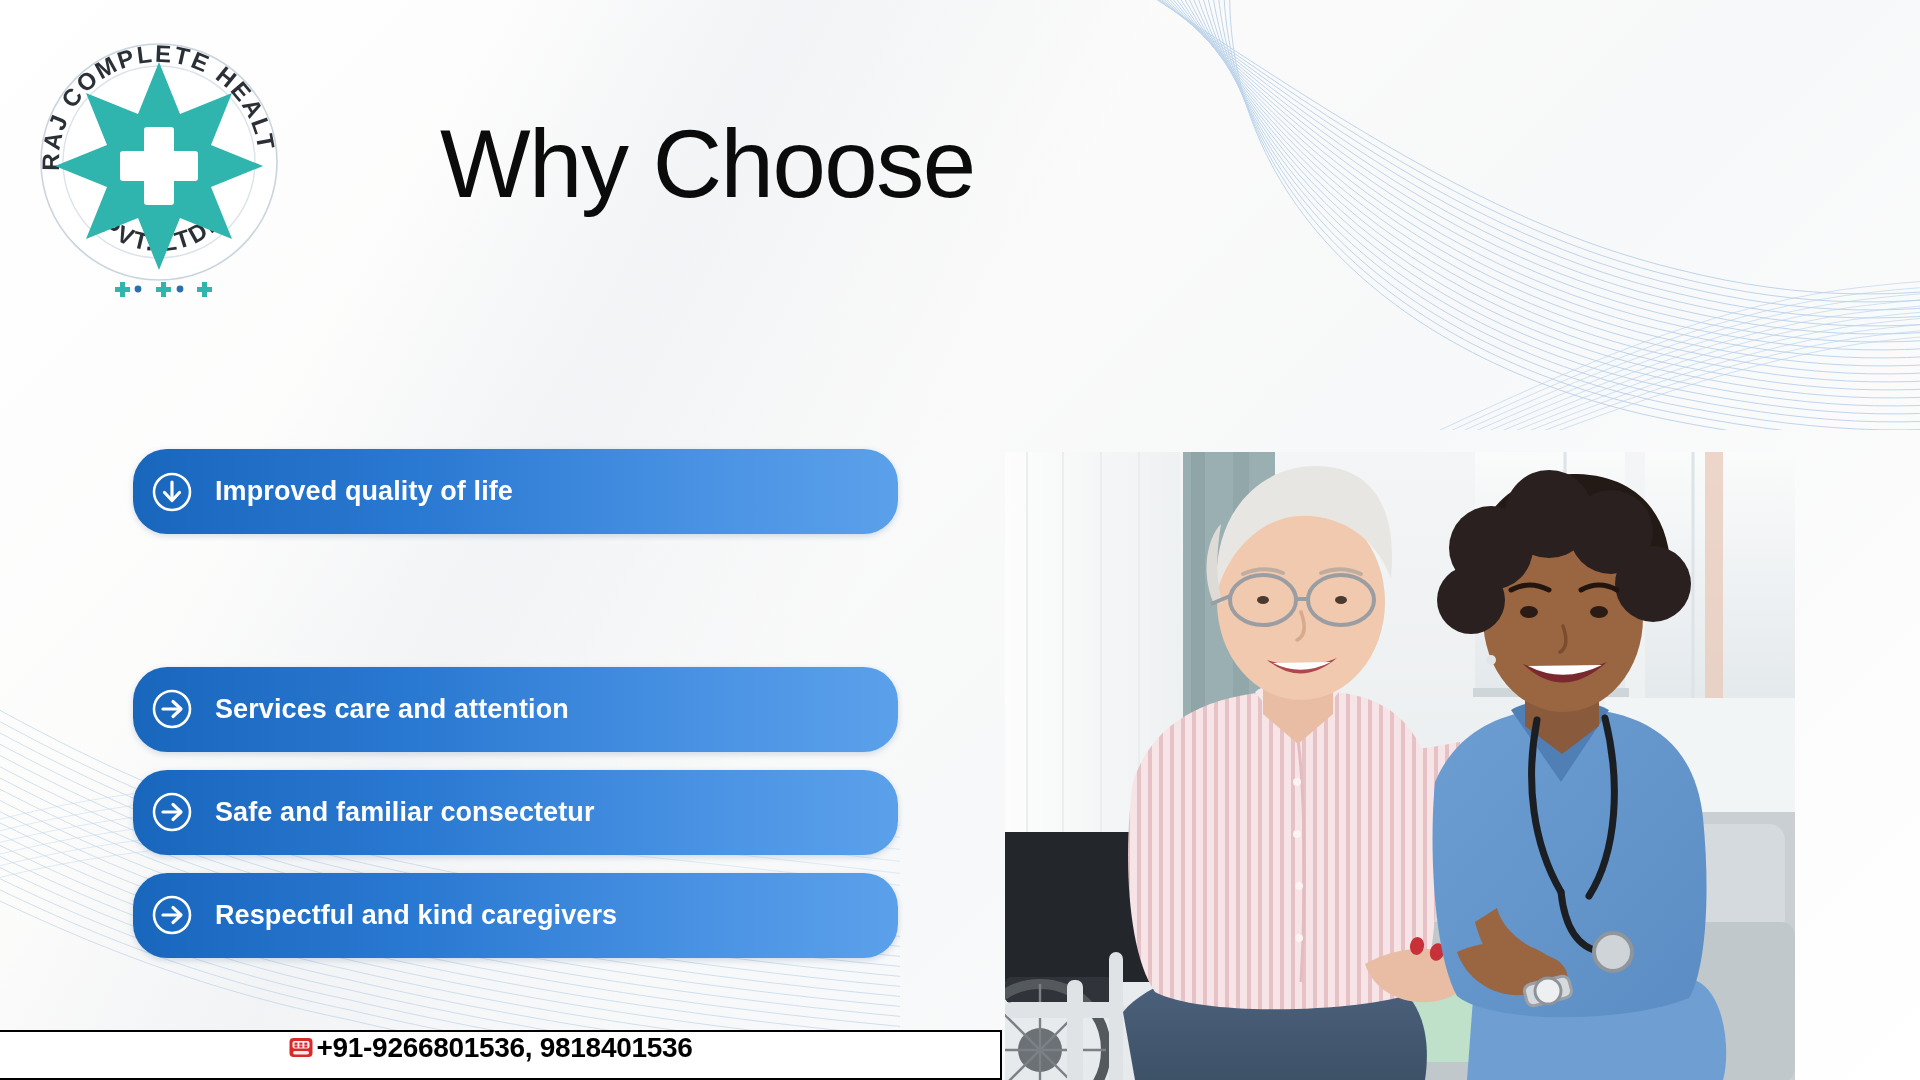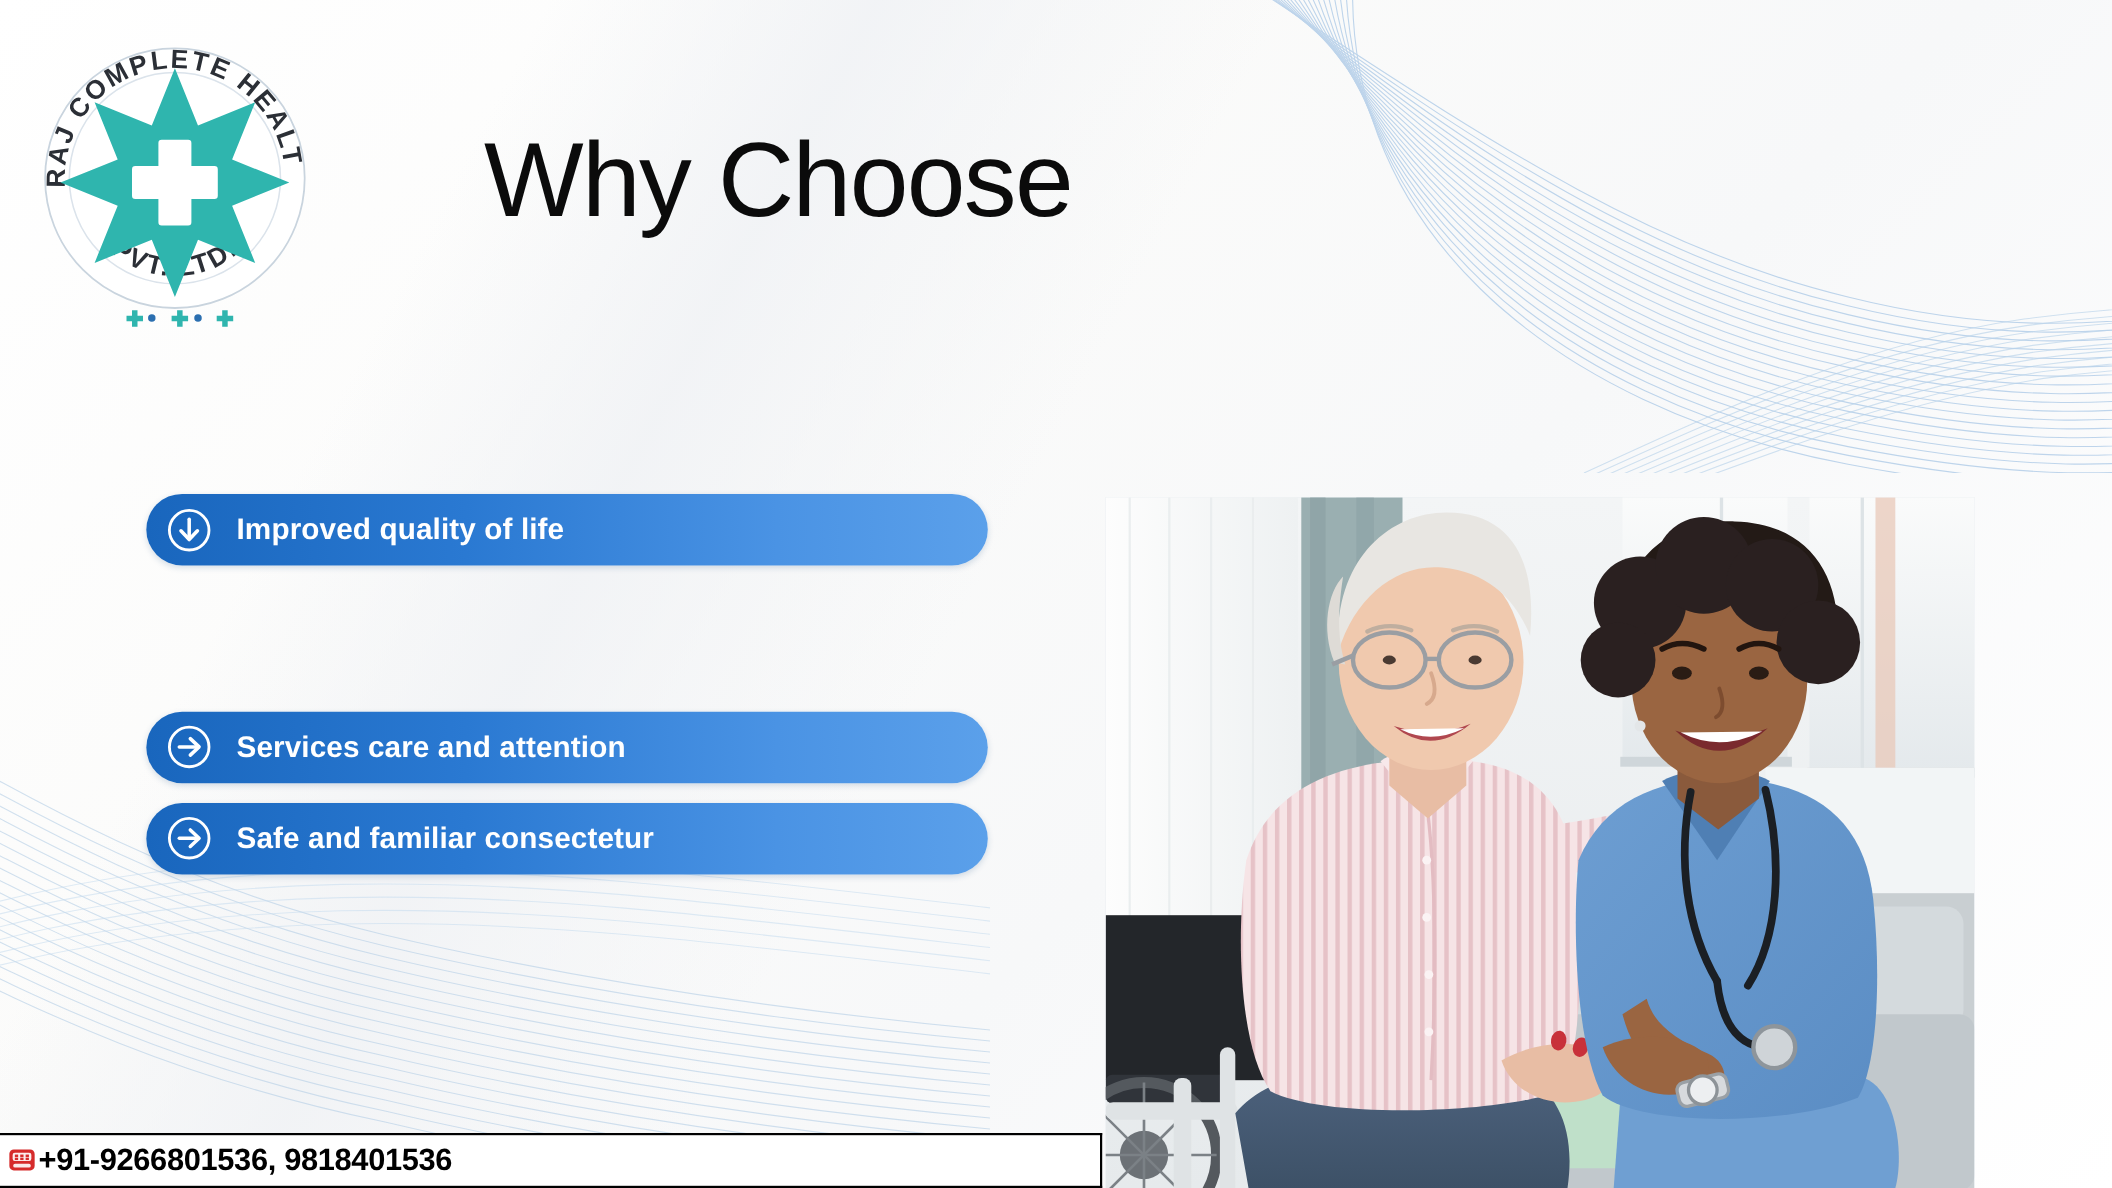--- a/index.html
+++ b/index.html
@@ -49,21 +49,21 @@
 
   
   #cards {
     position:absolute; left:133px; top:449px; width:765px;
   }
   .card { margin-bottom:18px; }
   .card.expanded { margin-bottom:26px; }
   .card-head {
     position:relative;
     display:flex; align-items:center;
-    height:65px;
+    height:85px;
     border-radius:34px;
     background:linear-gradient(90deg,#1966bd 0%,#2a79d2 38%,#4a93e4 75%,#5ba0ea 100%);
     box-shadow:0 2px 6px rgba(20,70,130,.18);
     padding-left:18px;
   }
   .card-icon {
     flex:0 0 auto;
     width:42px; height:42px;
     margin-right:22px;
     display:block;
@@ -102,20 +102,21 @@
   
   #footer {
     position:absolute;
     left:0; top:1030px;
     width:1002px; height:50px;
     background:#ffffff;
     border:2px solid #000000;
     border-left:none;
     display:flex; align-items:center;
     padding-left:6px;
+    flex-direction:column;
   }
   .f-item { display:flex; align-items:center; }
   .f-icon { width:28px; height:28px; flex:0 0 auto; display:block; }
   .f-text {
     font-size:28px; font-weight:bold; color:#000;
     letter-spacing:-.3px; white-space:nowrap;
   }
   #footer-phone { margin-right:26px; }
   #footer-phone .f-text { margin-left:1px; }
   #footer-web .f-text { margin-left:2px; }
@@ -265,20 +266,30 @@
       <div class="card-head">
         <svg class="card-icon" viewBox="0 0 42 42">
           <circle cx="21" cy="21" r="18" fill="none" stroke="#ffffff" stroke-width="2.6"></circle>
           <path d="M12 21 H29" stroke="#ffffff" stroke-width="3.2" stroke-linecap="round"></path>
           <path d="M22 13.5 L30 21 L22 28.5" fill="none" stroke="#ffffff" stroke-width="3.2" stroke-linecap="round" stroke-linejoin="round"></path>
         </svg>
         <span class="card-title">Safe and familiar consectetur</span>
       </div>
     </div>
 
+    <div class="card">
+      <div class="card-head">
+        <svg class="card-icon" viewBox="0 0 42 42">
+          <circle cx="21" cy="21" r="18" fill="none" stroke="#ffffff" stroke-width="2.6"></circle>
+          <path d="M12 21 H29" stroke="#ffffff" stroke-width="3.2" stroke-linecap="round"></path>
+          <path d="M22 13.5 L30 21 L22 28.5" fill="none" stroke="#ffffff" stroke-width="3.2" stroke-linecap="round" stroke-linejoin="round"></path>
+        </svg>
+        <span class="card-title">Respectful and kind caregivers</span>
+      </div>
+    </div>
   </div>
 
   <div id="photo">
     <svg viewBox="0 0 790 628" preserveAspectRatio="xMidYMid slice">
       <defs>
         <linearGradient id="wallG" x1="0" y1="0" x2="0" y2="1">
           <stop offset="0" stop-color="#f3f5f6"></stop>
             <stop offset="1" stop-color="#e6eaec"></stop>
         </linearGradient>
         <linearGradient id="curtG" x1="0" y1="0" x2="1" y2="0">

